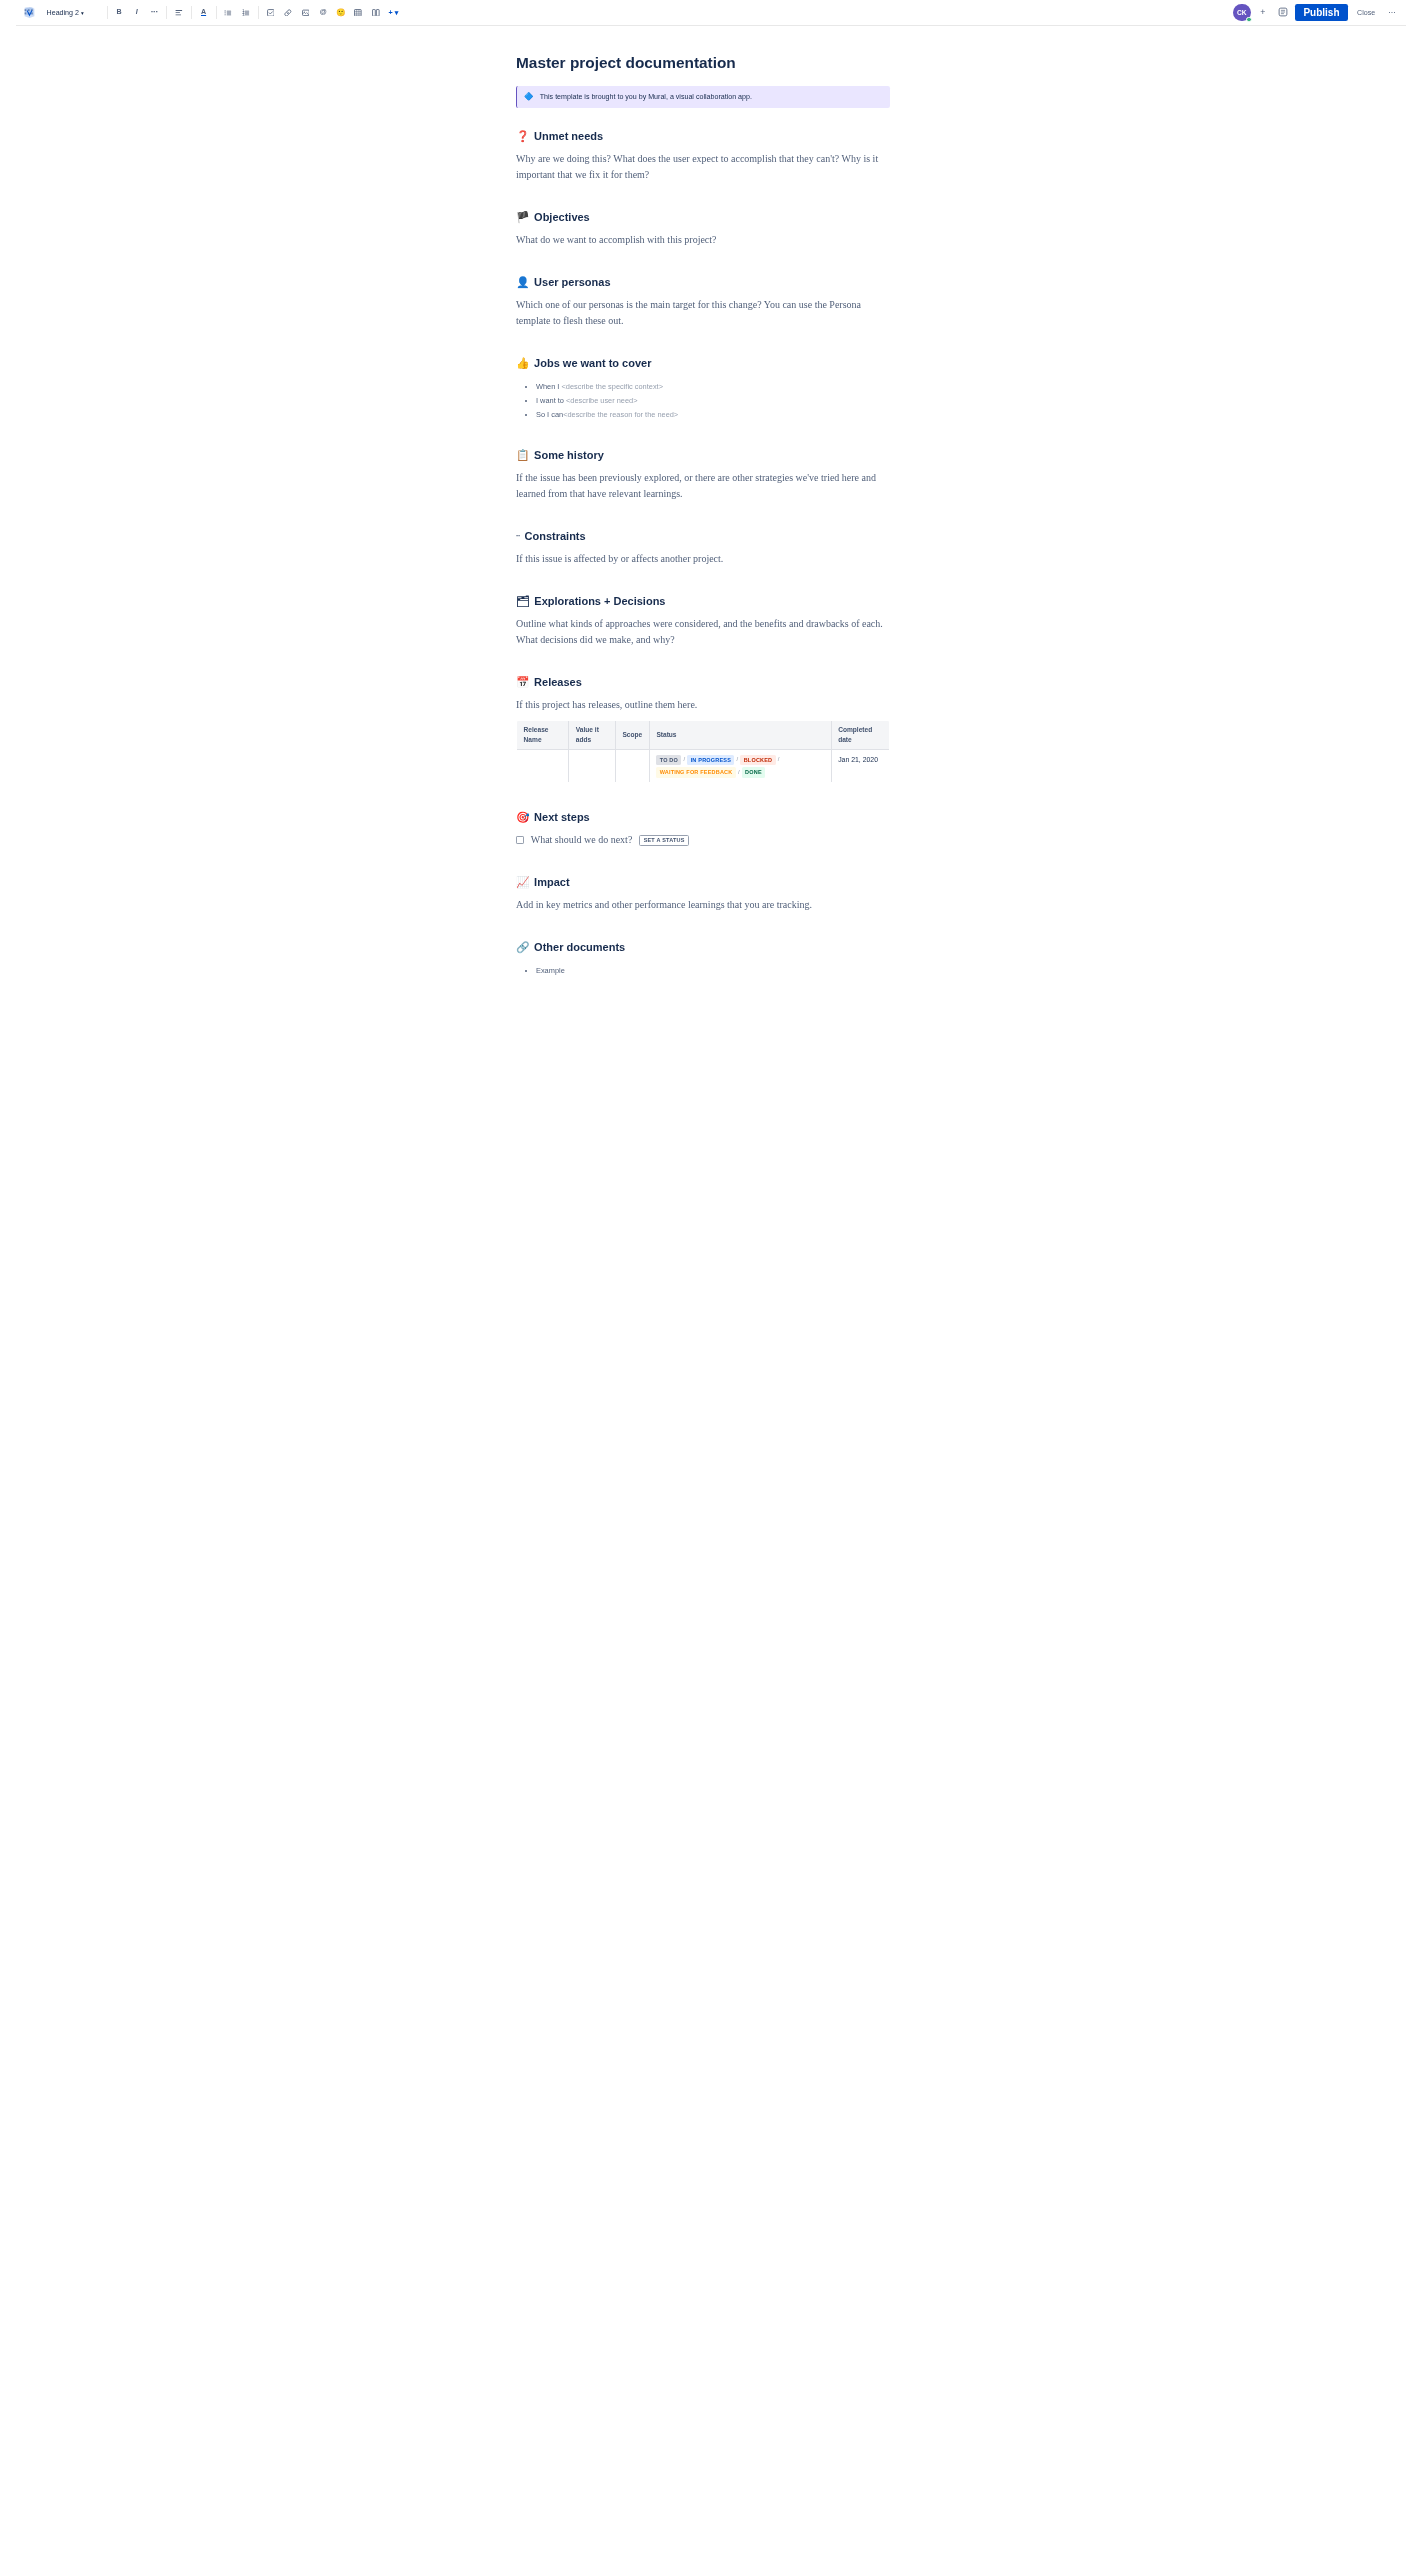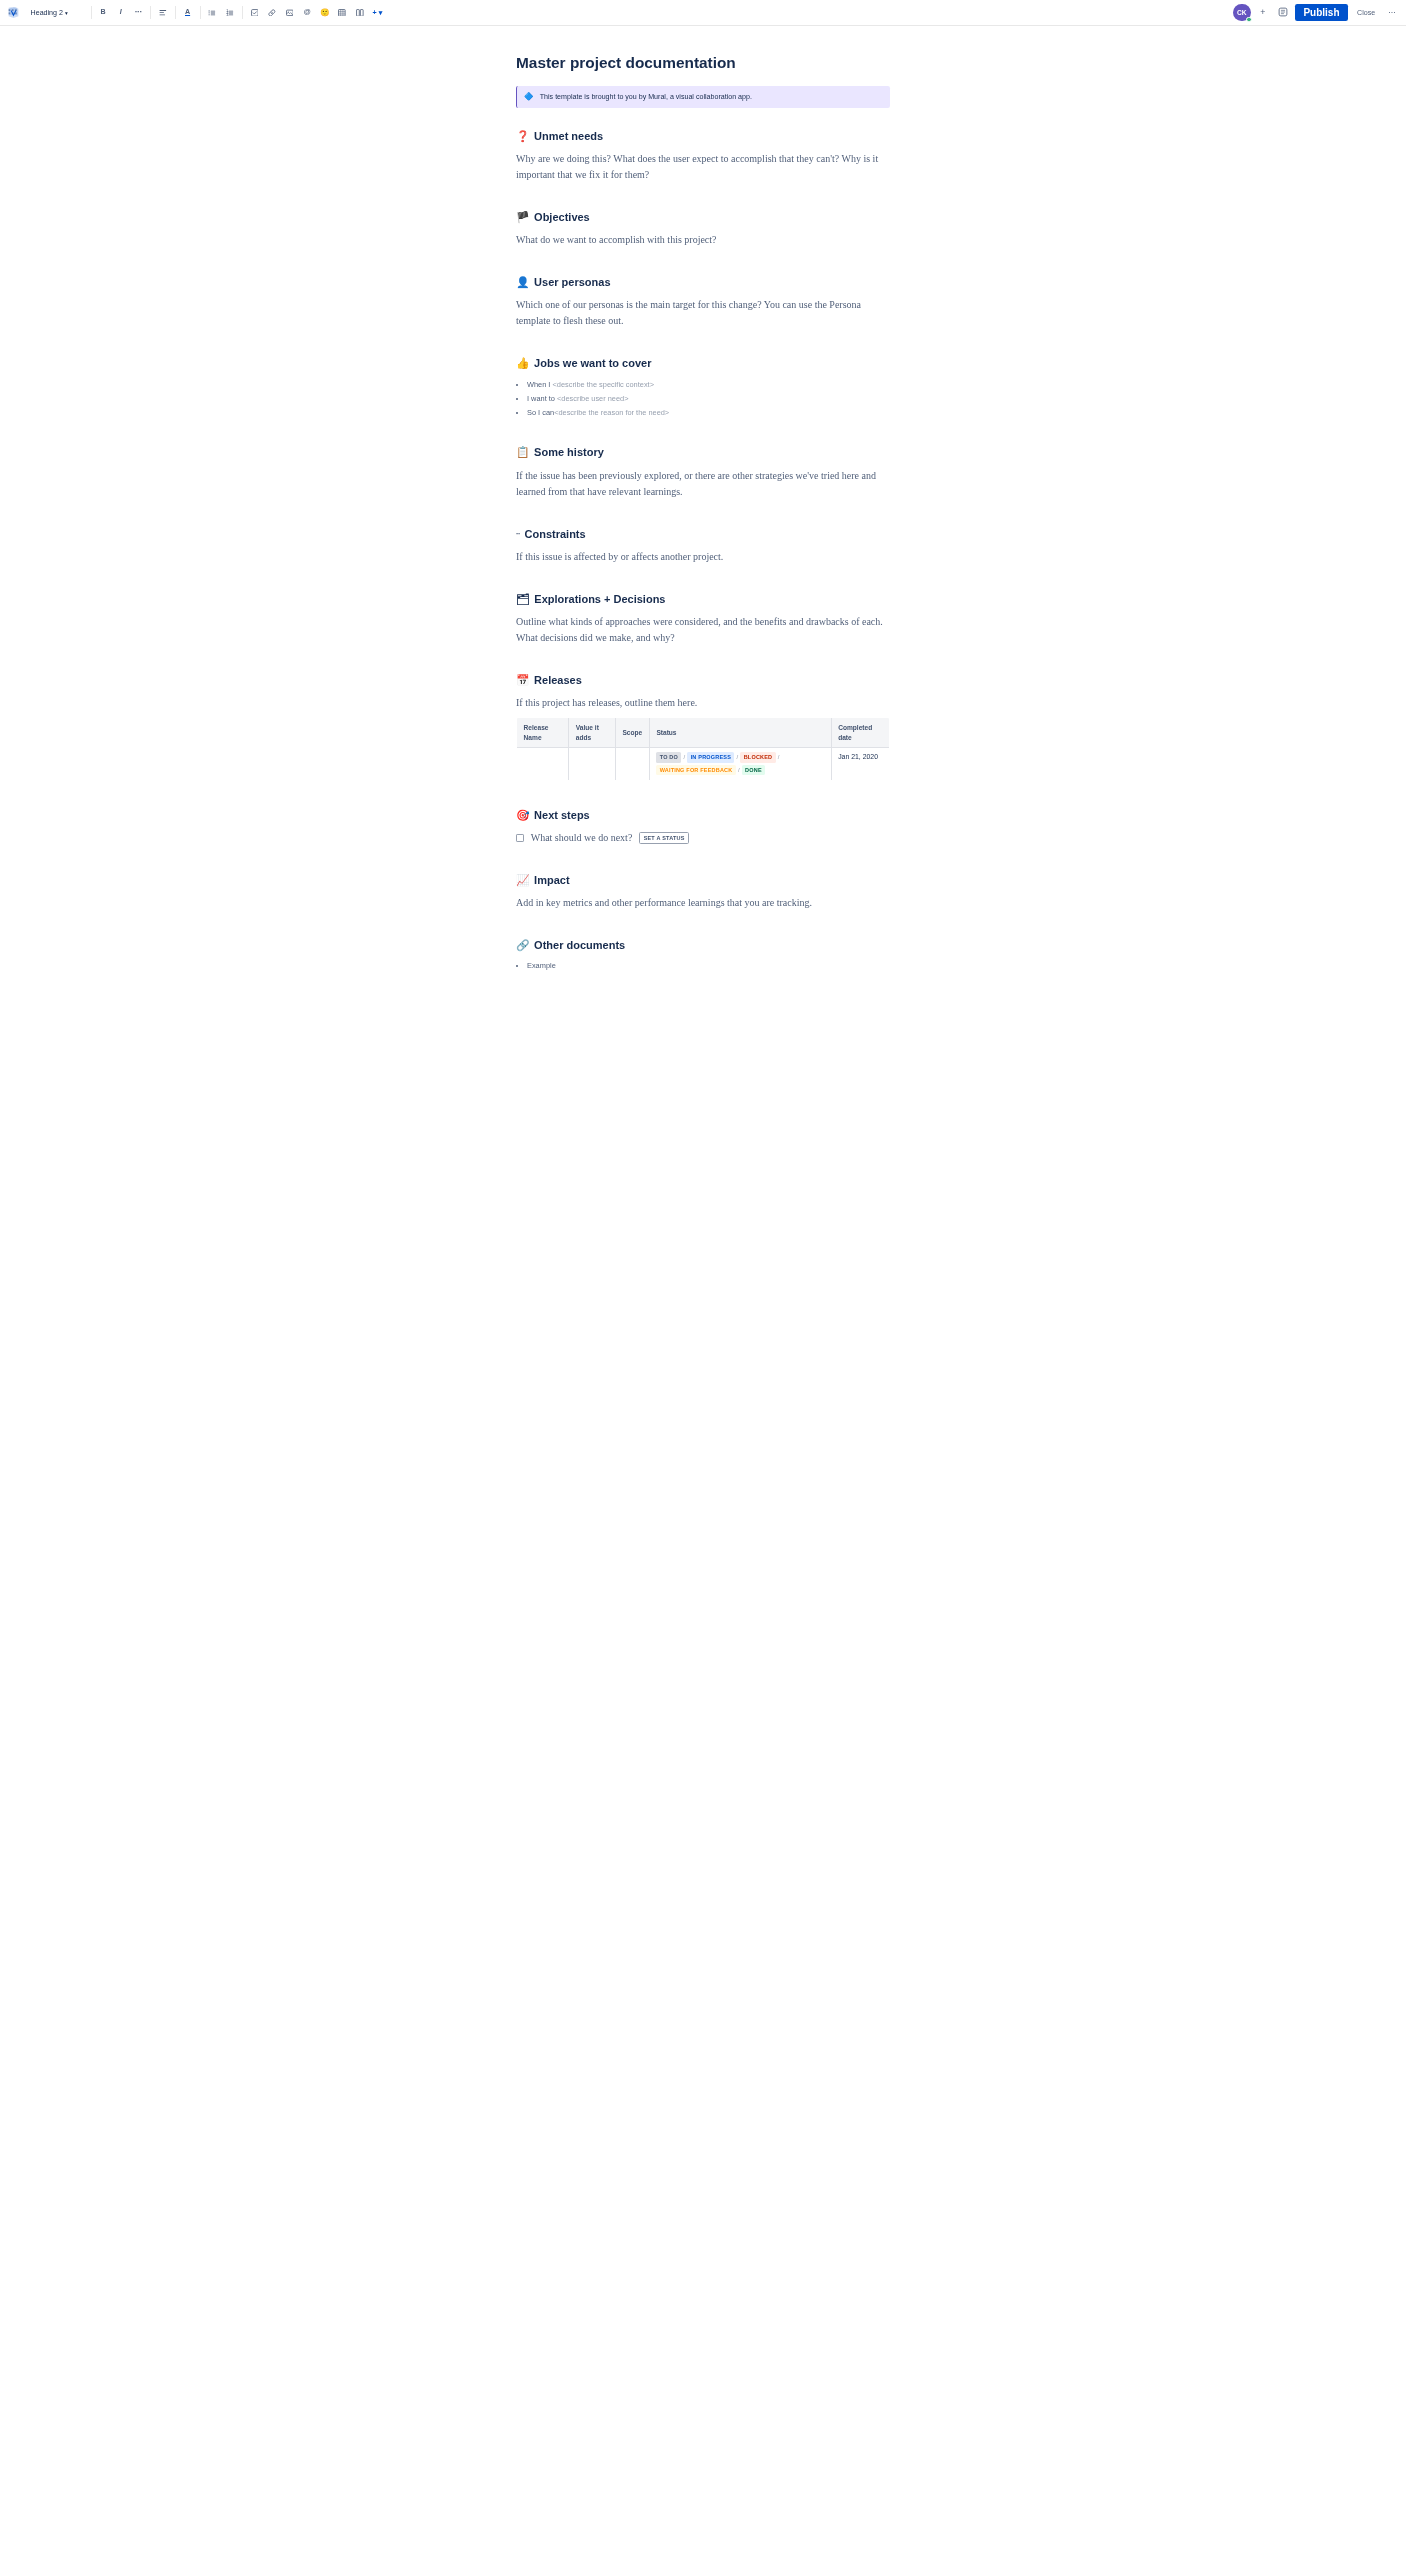--- a/index.html
+++ b/index.html
@@ -8,21 +8,21 @@
       background: #fff;
       color: #172b4d;
       font-size: 7.7px;
       line-height: 1.5;
     }
 
     
     .toolbar {
       position: fixed;
       top: 0;
-      left: 0;
+      left: 16px;
       right: 0;
       height: 26px;
       background: #fff;
       border-bottom: 0.5px solid #e8e8e8;
       display: flex;
       align-items: center;
       padding: 0 6.6px;
       z-index: 100;
       gap: 2.2px;
     }
@@ -182,21 +182,21 @@
       font-size: 11px;
     }
     .section-body {
       font-size: 10px;
       color: #505f79;
       line-height: 1.6;
       font-family: Liberation Serif, serif;
     }
 
     .bullet-list {
-      margin: 0;
+      margin: 9px;
       padding-left: 11px;
       list-style: disc;
     }
     .bullet-list li {
       font-size: 7.4px;
       color: #505f79;
       line-height: 1.6;
       margin-bottom: 2.2px;
     }
     .bullet-list li span.placeholder {

